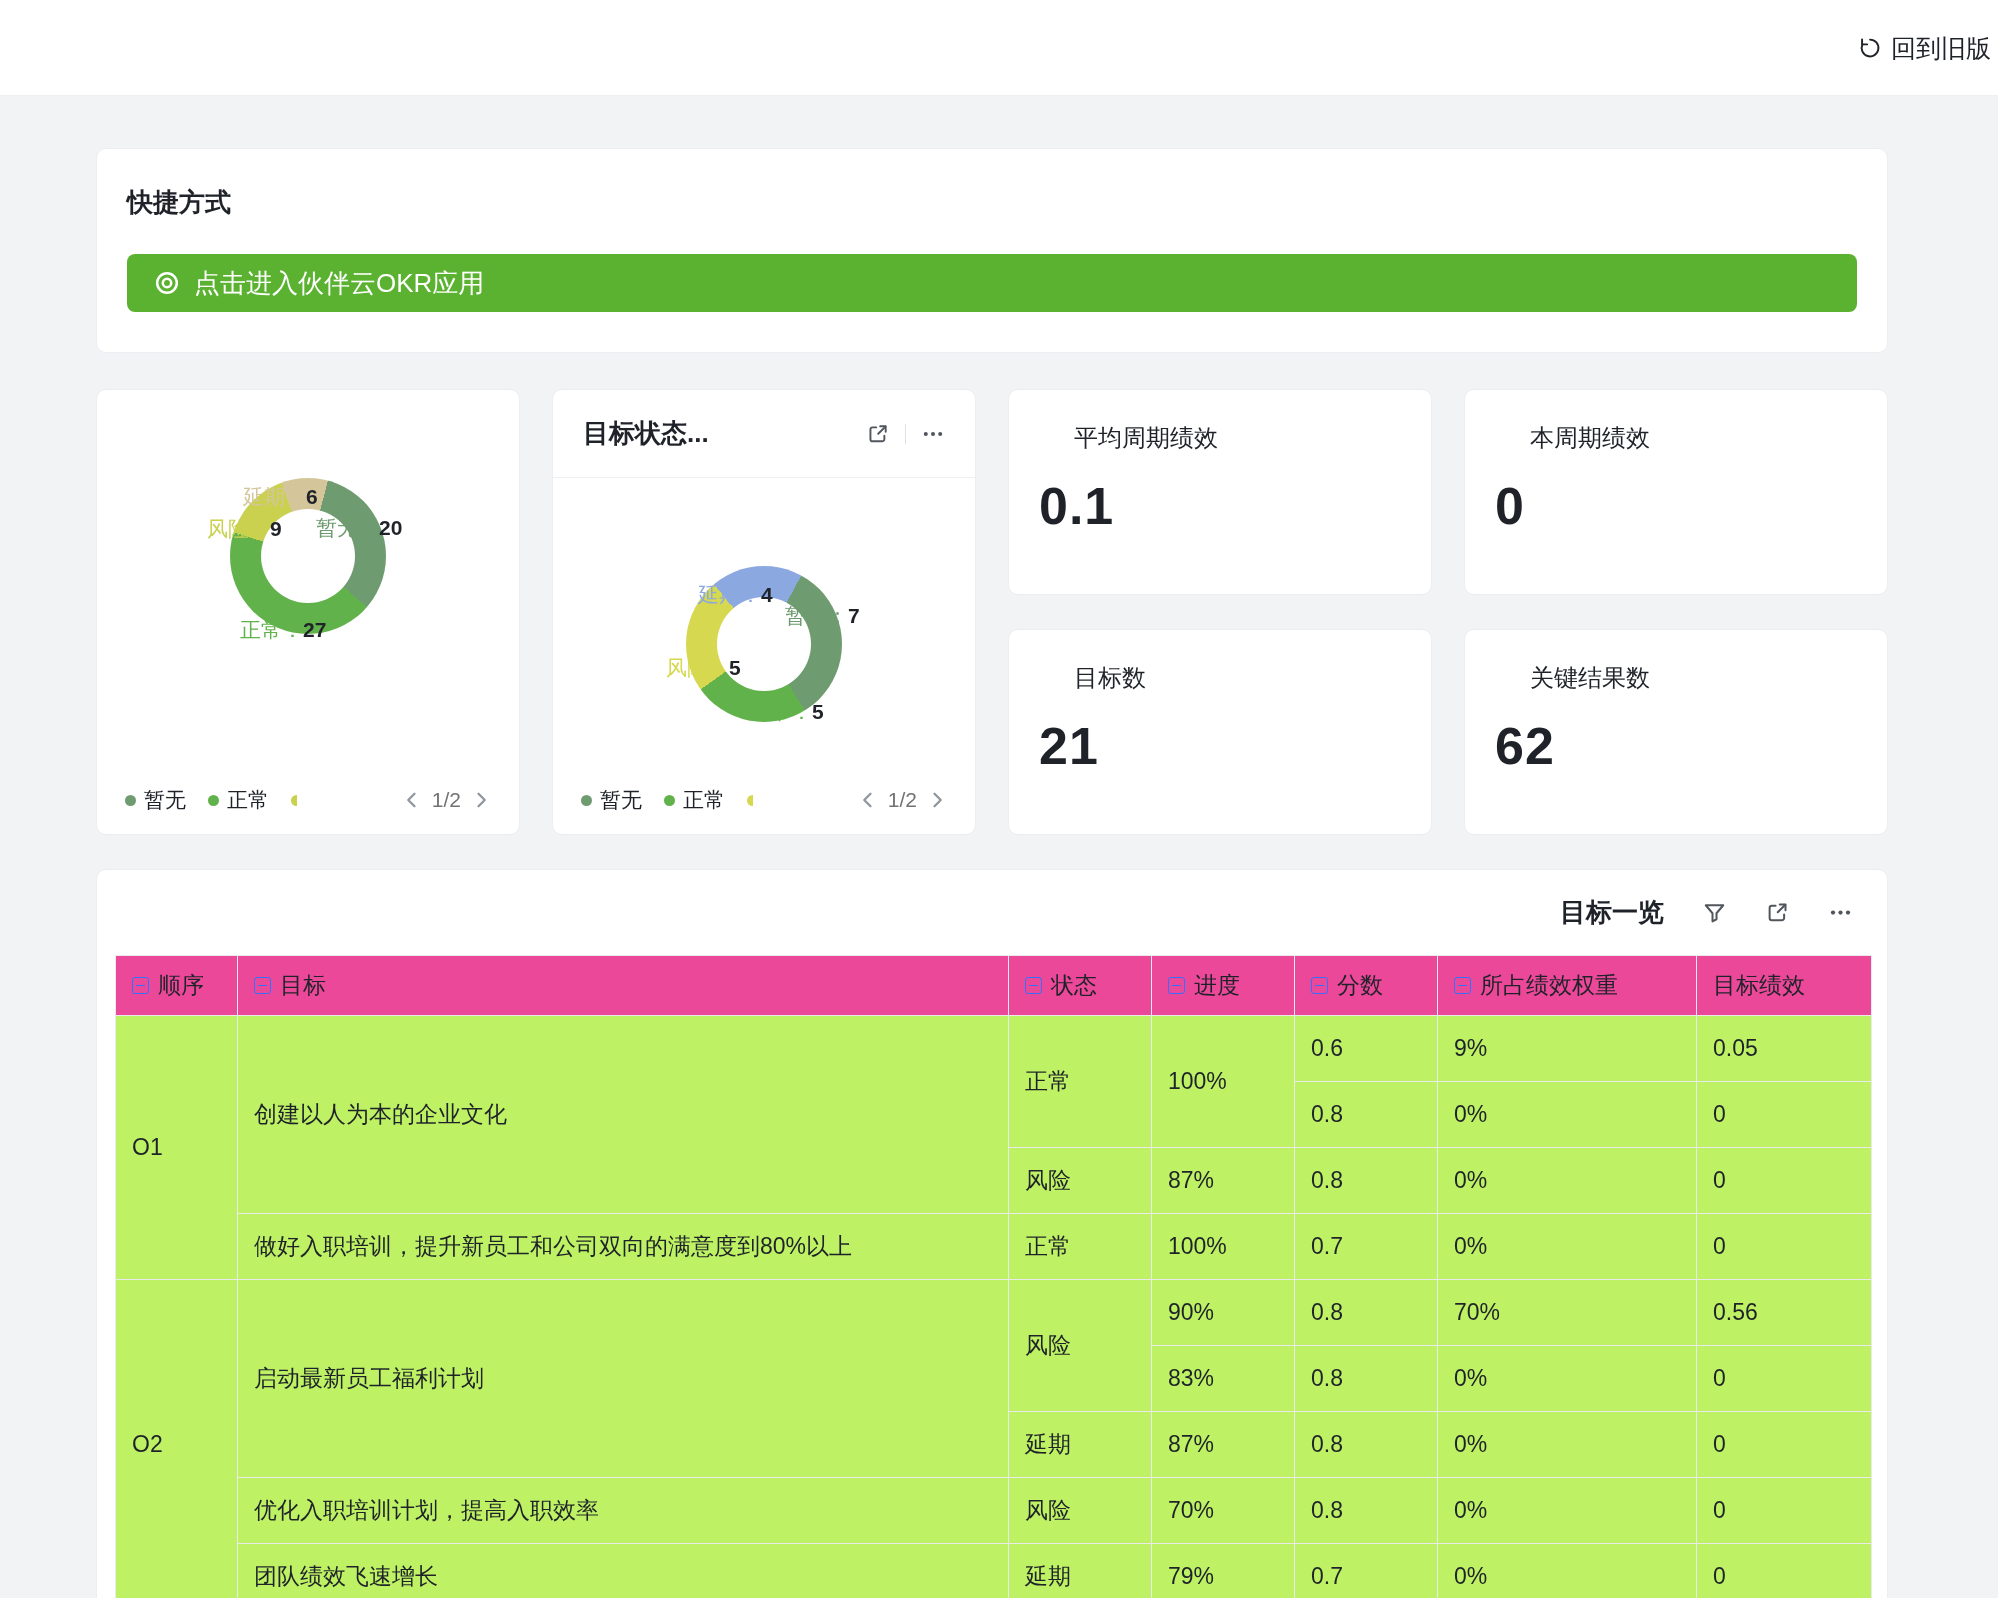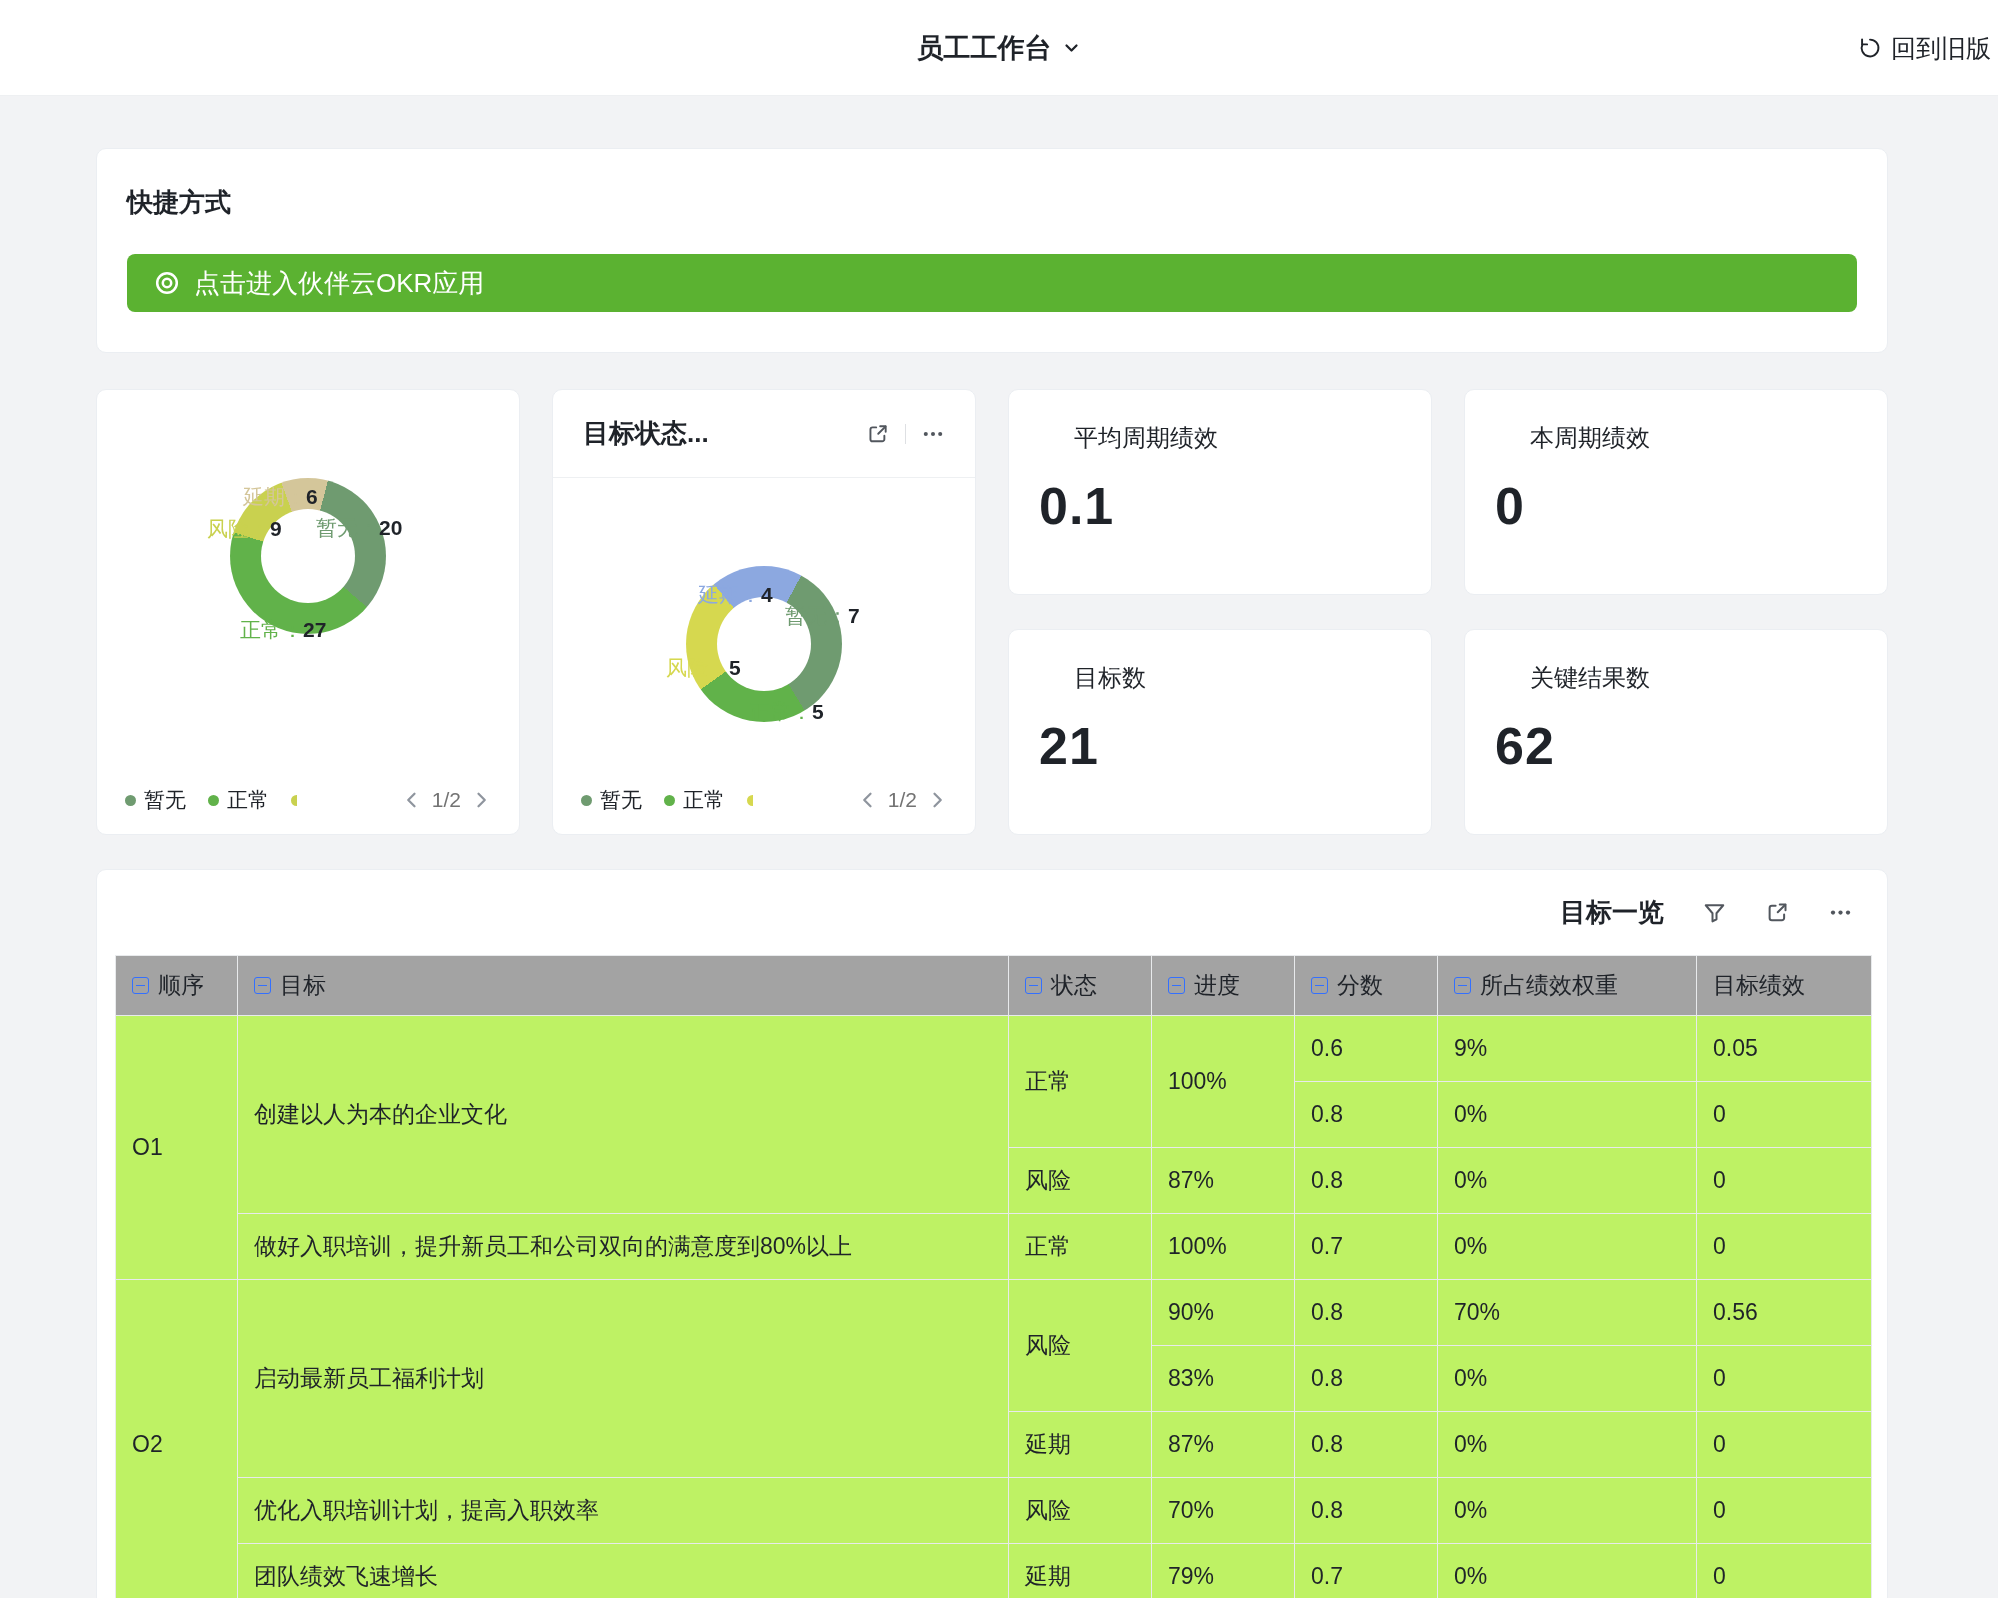--- a/index.html
+++ b/index.html
@@ -66,40 +66,32 @@
 
   
   .table-card { margin-top:34px; min-height:780px; }
   .table-header { height:85px; display:flex; align-items:center; padding:0 34px; }
   .table-header .card-title { flex:1;text-align:right; }
   .table-header .icon-btn { margin-left:38px; }
   .table-wrap { margin:0 18px; }
   table { border-collapse:collapse; table-layout:fixed; width:1756px; }
   th, td { border:1px solid #e8eaec; text-align:left; padding:0 8px 0 16px;
     font-size:23px; vertical-align:middle; }
-  th { height:60px; background:#a3a3a3; font-weight:500; }
+  th { height:60px; background:#ec4899; font-weight:500; }
   td { height:66px; background:#bef264; }
   .th-inner { display:flex; align-items:center; }
   .collapse-icon { width:17px; height:17px; border:1.5px solid #3370ff; border-radius:3px;
     display:inline-flex; align-items:center; justify-content:center; margin-right:9px;
     flex:none; cursor:pointer; }
   .collapse-icon::after { content:""; width:9px; height:1.5px; background:#3370ff; }
 </style>
 </head>
 <body>
 
 <div class="topbar">
-  <div class="topbar-title">
-    <span>员工工作台</span>
-    <span class="icon-btn">
-      <svg width="20" height="20" viewBox="0 0 16 16">
-          <path d="M4 6 l4 4 4 -4" fill="none" stroke="#1f2329" stroke-width="1.8" stroke-linecap="round" stroke-linejoin="round"></path>
-        </svg>
-    </span>
-  </div>
   <div class="back-link">
     <span class="icon-btn">
       <svg width="24" height="24" viewBox="0 0 20 20">
           <path d="M10 3 a7 7 0 1 1 -6.3 4" fill="none" stroke="#1f2329" stroke-width="1.6" stroke-linecap="round"></path>
           <path d="M3.4 2.8 v4.2 h4.2" fill="none" stroke="#1f2329" stroke-width="1.6" stroke-linecap="round" stroke-linejoin="round"></path>
         </svg>
     </span>
     <span>回到旧版</span>
   </div>
 </div>

